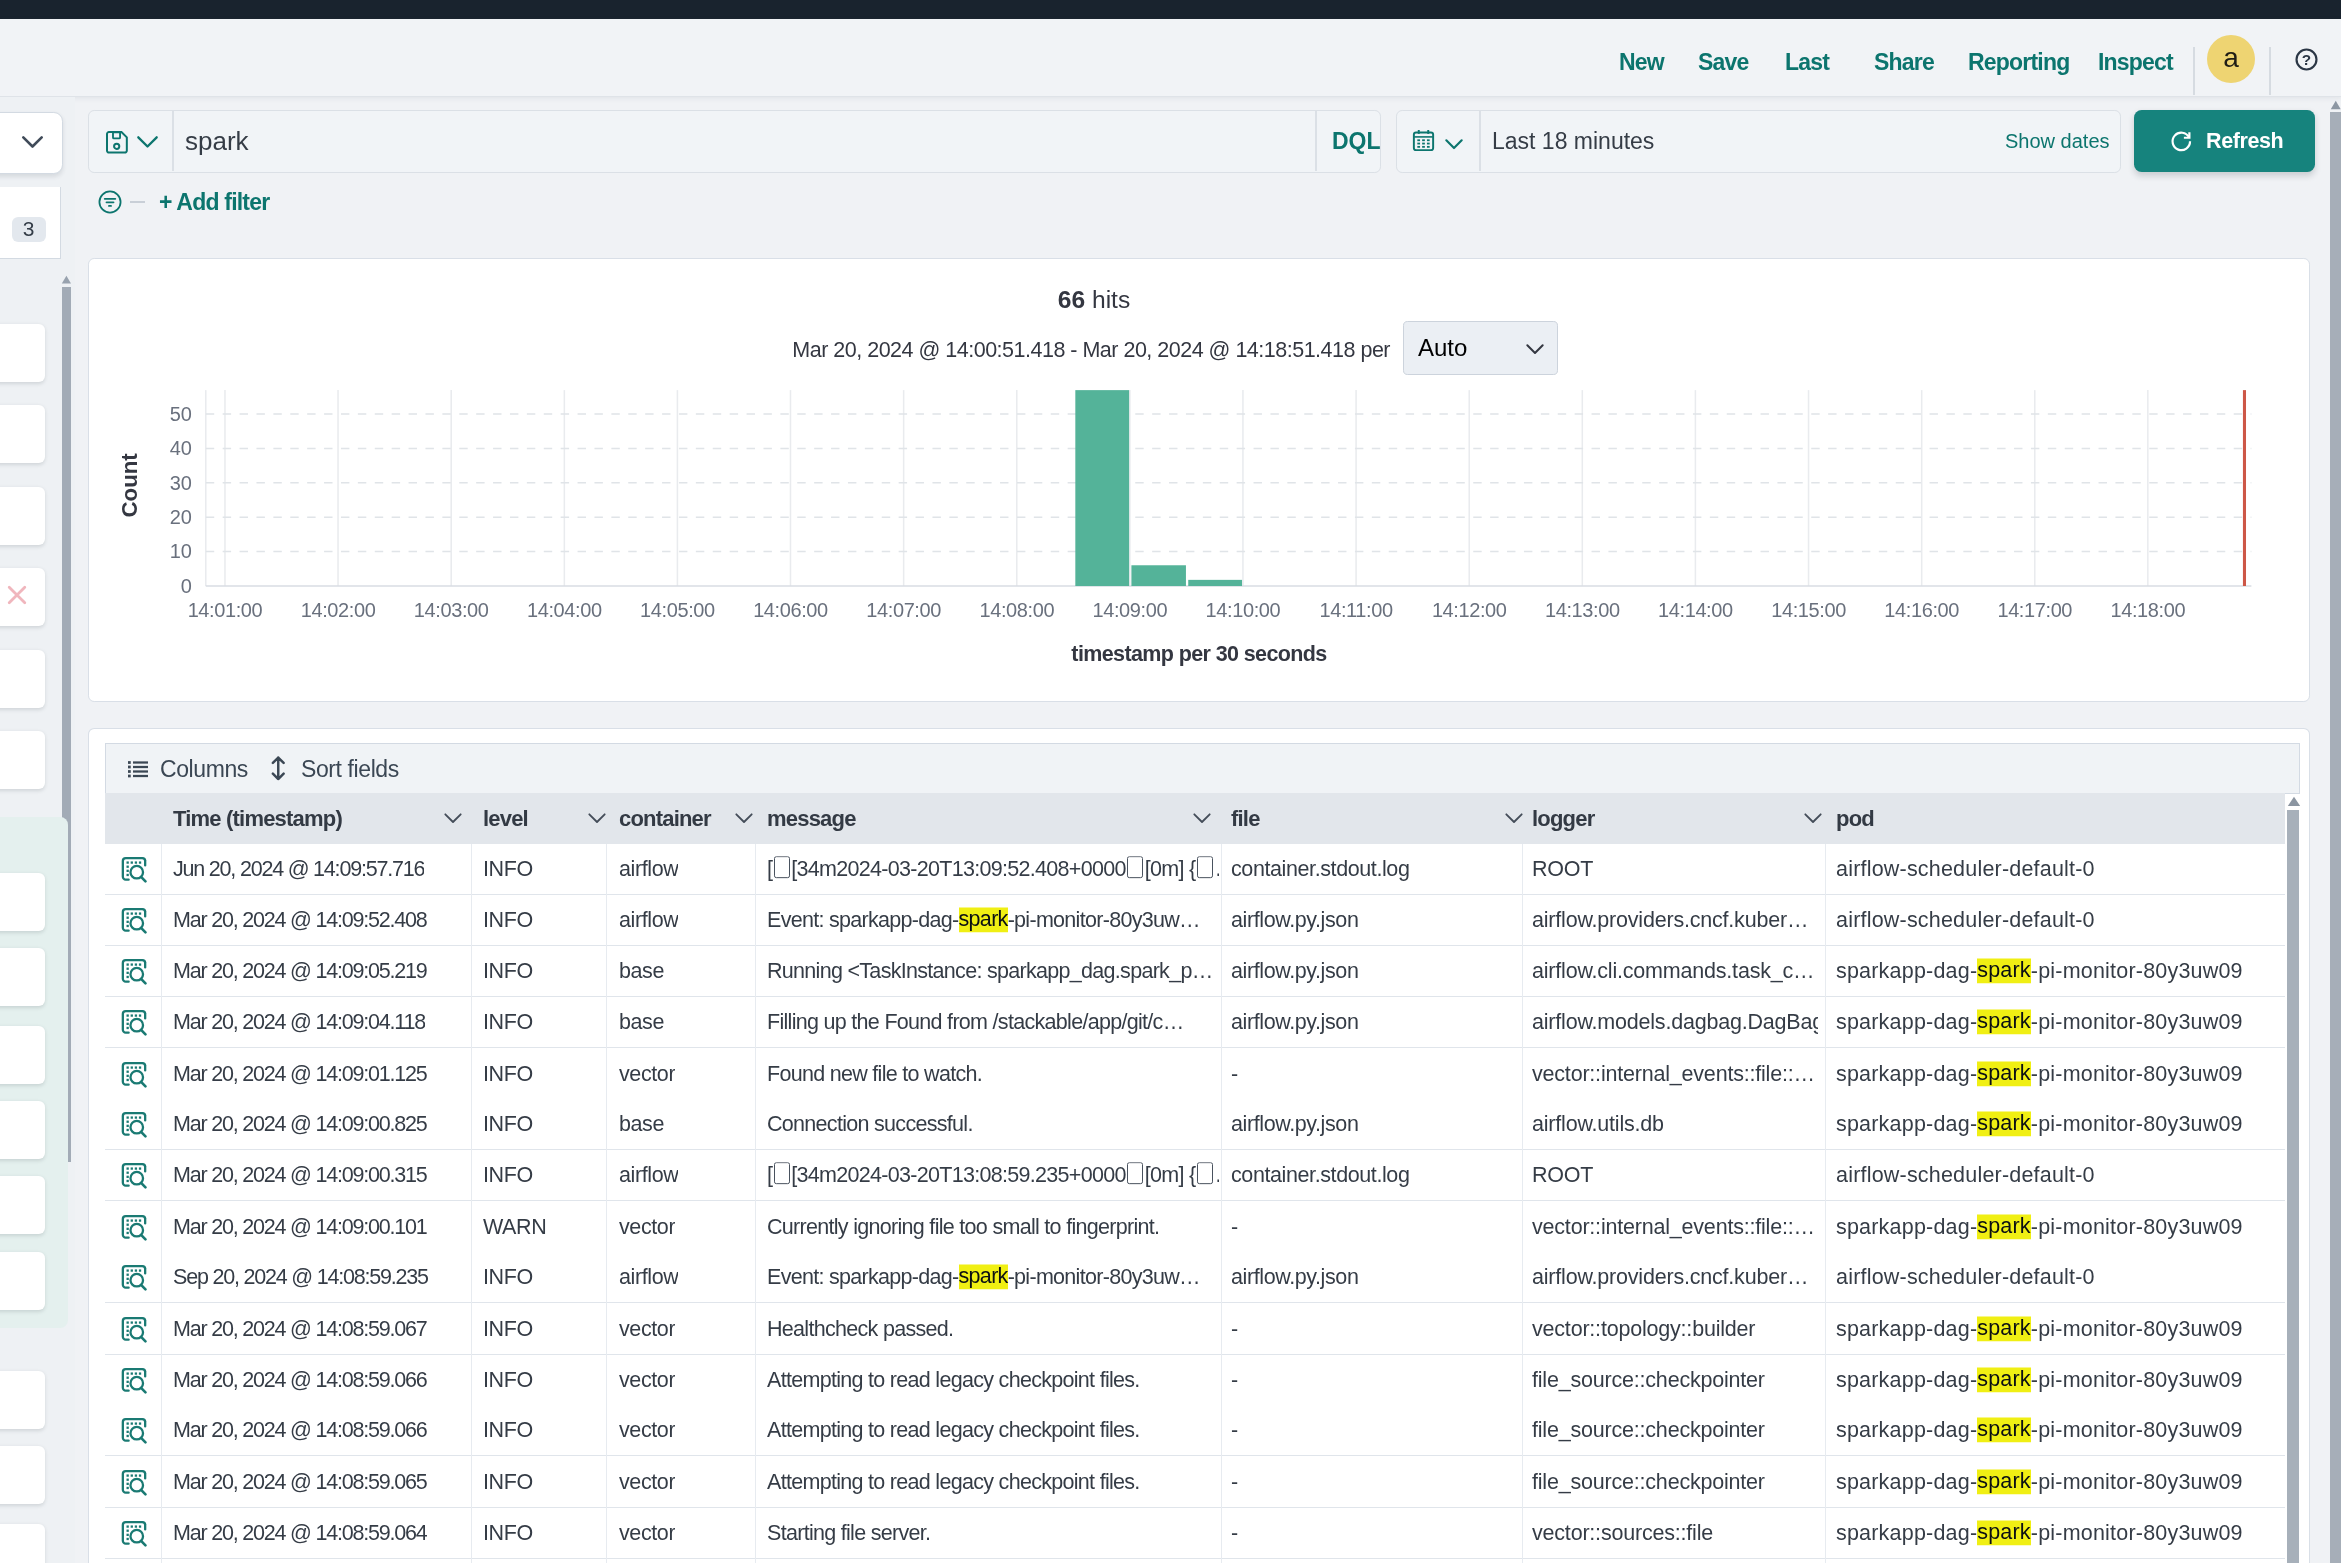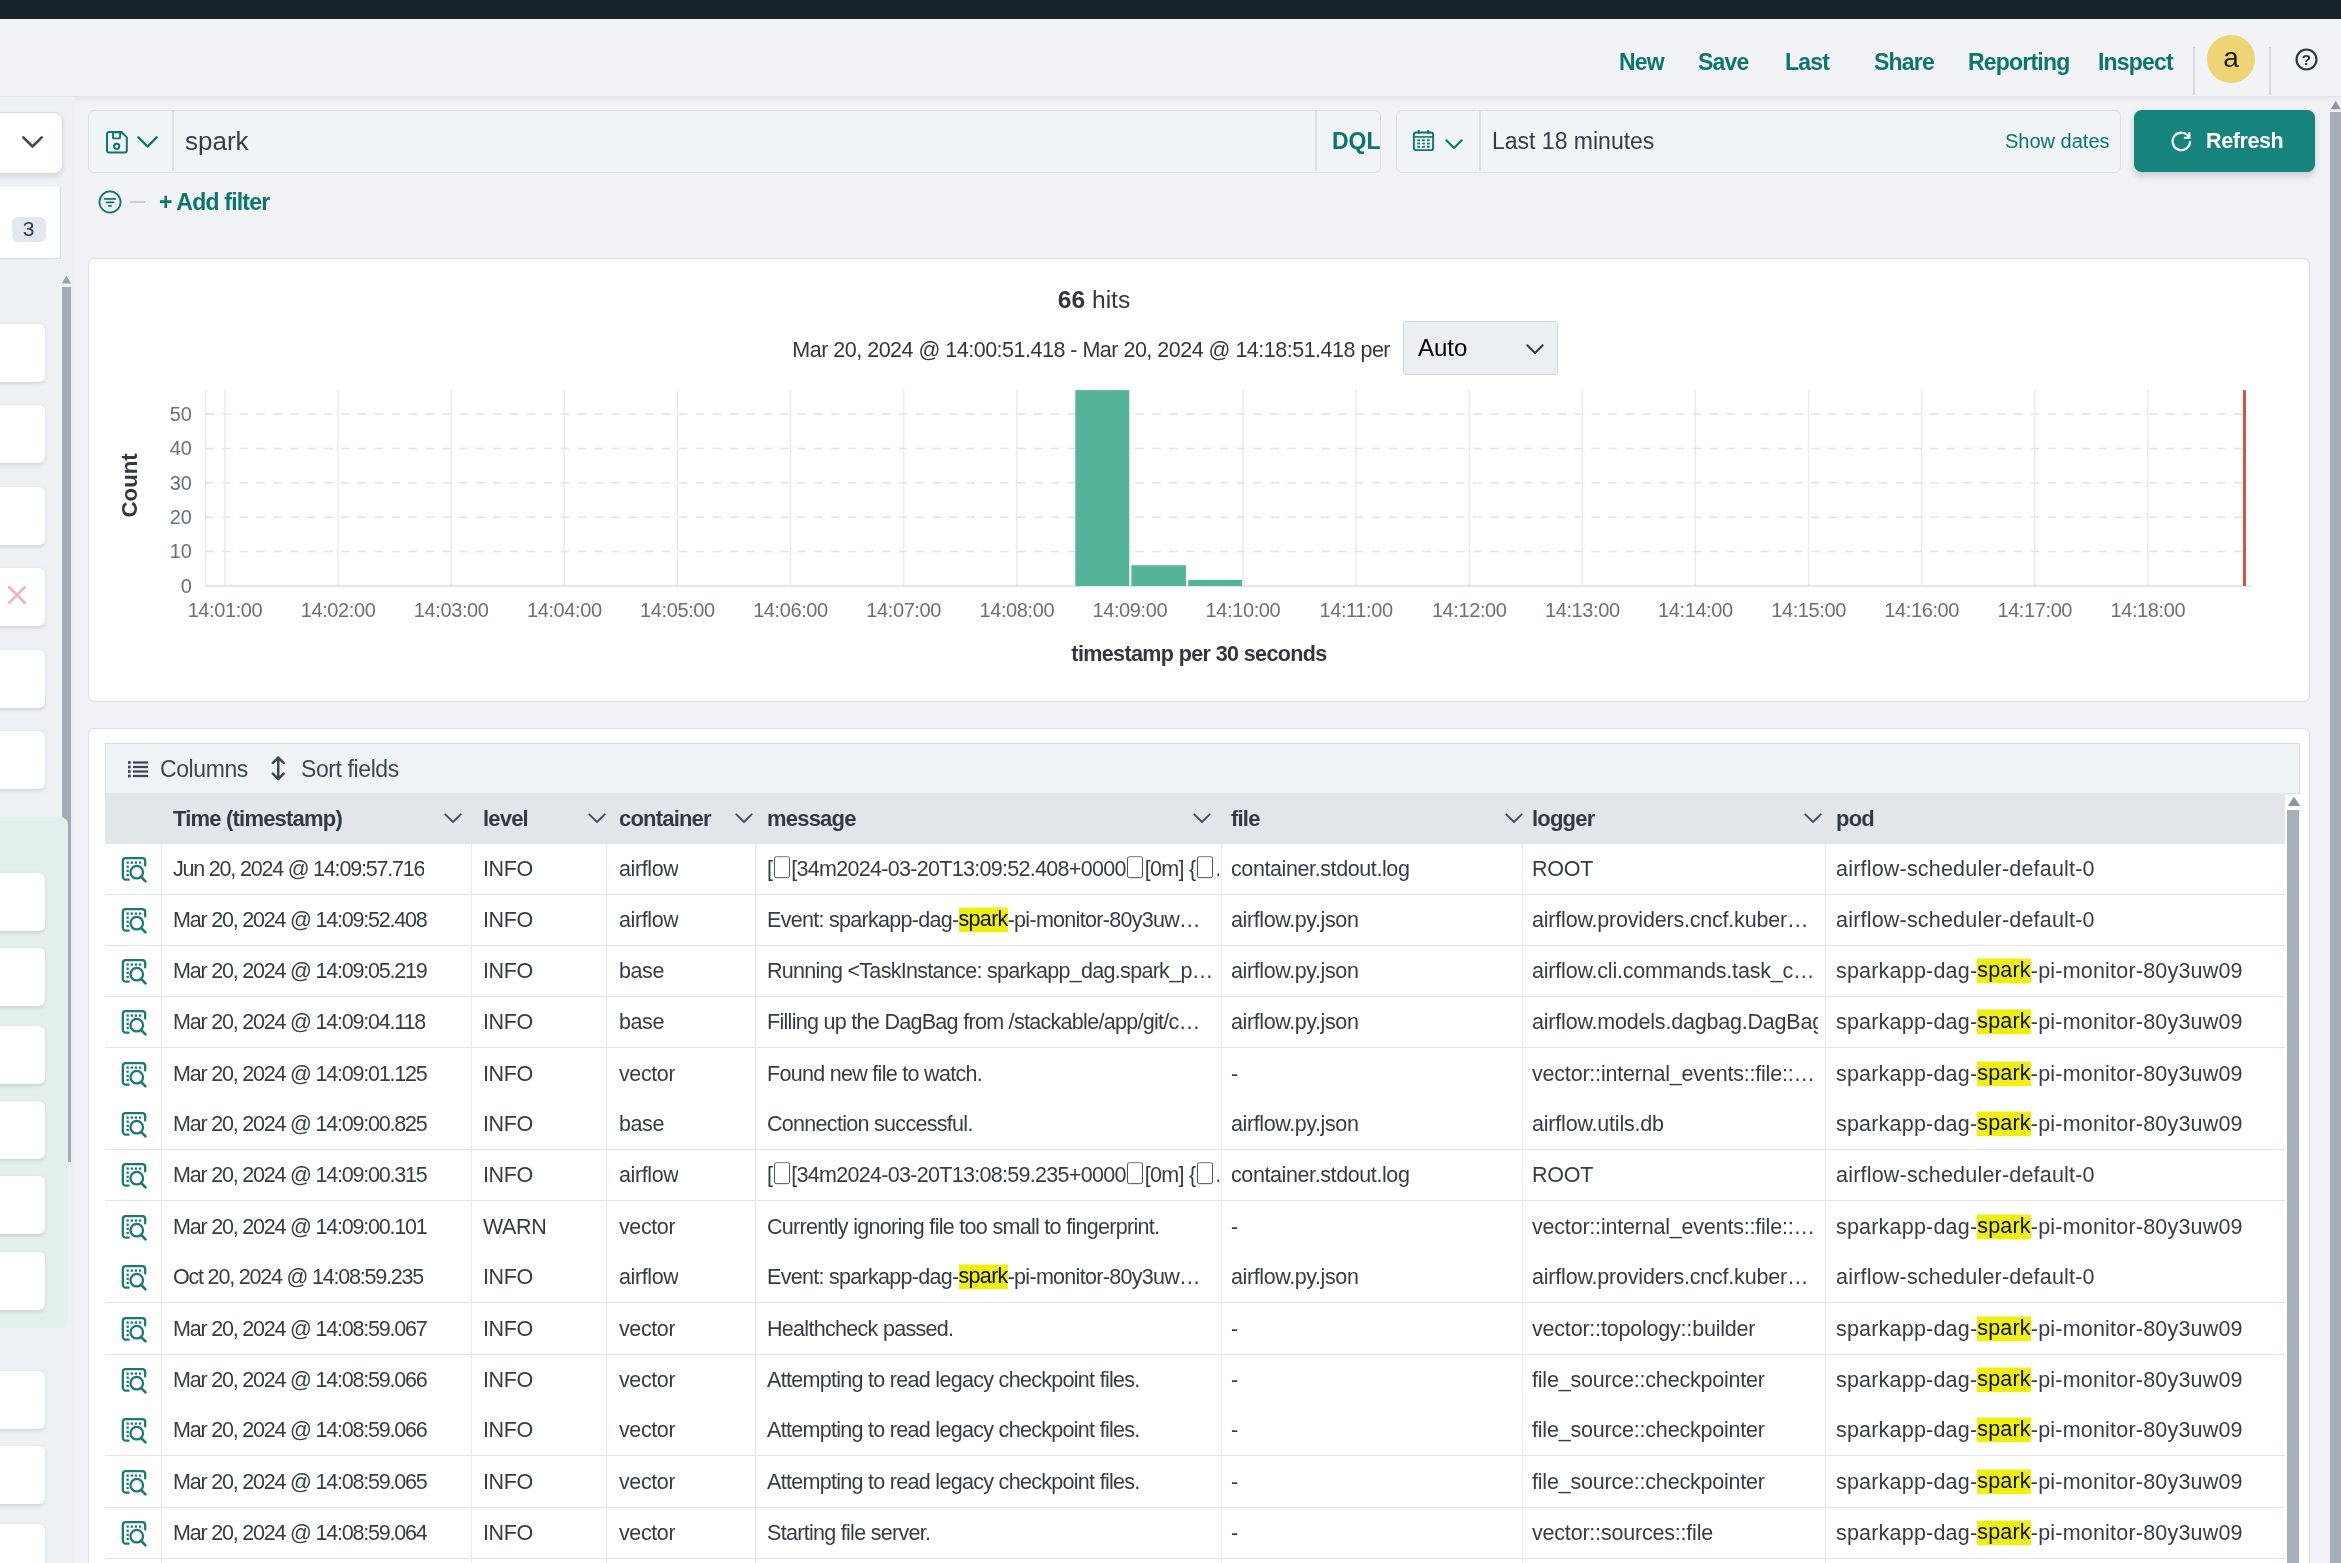--- a/index.html
+++ b/index.html
@@ -349,21 +349,21 @@
       <span class="cell cg">airflow.cli.commands.task_c…</span>
 <span class="cell cp">sparkapp-dag-<mark>spark</mark>-pi-monitor-80y3uw09</span>
 </div>
 <div class="row" style="top:997px;height:51px;border-bottom:1.5px solid #e0e5eb;box-sizing:border-box;">
 <svg class="rowico" width="26" height="28" viewBox="0 0 17 18">
         <use href="#inspico"></use>
       </svg>
 <span class="cell ct">Mar 20, 2024 @ 14:09:04.118</span>
       <span class="cell cl">INFO</span>
       <span class="cell cc">base</span>
-<span class="cell cm">Filling up the DagBag from /stackable/app/git/c…</span>
+<span class="cell cm">Filling up the Found from /stackable/app/git/c…</span>
       <span class="cell cf">airflow.py.json</span>
       <span class="cell cg">airflow.models.dagbag.DagBag</span>
 <span class="cell cp">sparkapp-dag-<mark>spark</mark>-pi-monitor-80y3uw09</span>
 </div>
 <div class="row" style="top:1049px;height:51px;border-bottom:1.5px solid #e0e5eb;box-sizing:border-box;">
 <svg class="rowico" width="26" height="28" viewBox="0 0 17 18">
         <use href="#inspico"></use>
       </svg>
 <span class="cell ct">Mar 20, 2024 @ 14:09:01.125</span>
       <span class="cell cl">INFO</span>
@@ -406,21 +406,21 @@
       <span class="cell cc">vector</span>
 <span class="cell cm">Currently ignoring file too small to fingerprint.</span>
       <span class="cell cf">-</span>
       <span class="cell cg">vector::internal_events::file::…</span>
 <span class="cell cp">sparkapp-dag-<mark>spark</mark>-pi-monitor-80y3uw09</span>
 </div>
 <div class="row" style="top:1252px;height:51px;border-bottom:1.5px solid #e0e5eb;box-sizing:border-box;">
 <svg class="rowico" width="26" height="28" viewBox="0 0 17 18">
         <use href="#inspico"></use>
       </svg>
-<span class="cell ct">Oct 20, 2024 @ 14:08:59.235</span>
+<span class="cell ct">Sep 20, 2024 @ 14:08:59.235</span>
       <span class="cell cl">INFO</span>
       <span class="cell cc">airflow</span>
 <span class="cell cm">Event: sparkapp-dag-<mark>spark</mark>-pi-monitor-80y3uw…</span>
       <span class="cell cf">airflow.py.json</span>
       <span class="cell cg">airflow.providers.cncf.kuber…</span>
 <span class="cell cp">airflow-scheduler-default-0</span>
 </div>
 <div class="row" style="top:1304px;height:51px;border-bottom:1.5px solid #e0e5eb;box-sizing:border-box;">
 <svg class="rowico" width="26" height="28" viewBox="0 0 17 18">
         <use href="#inspico"></use>

